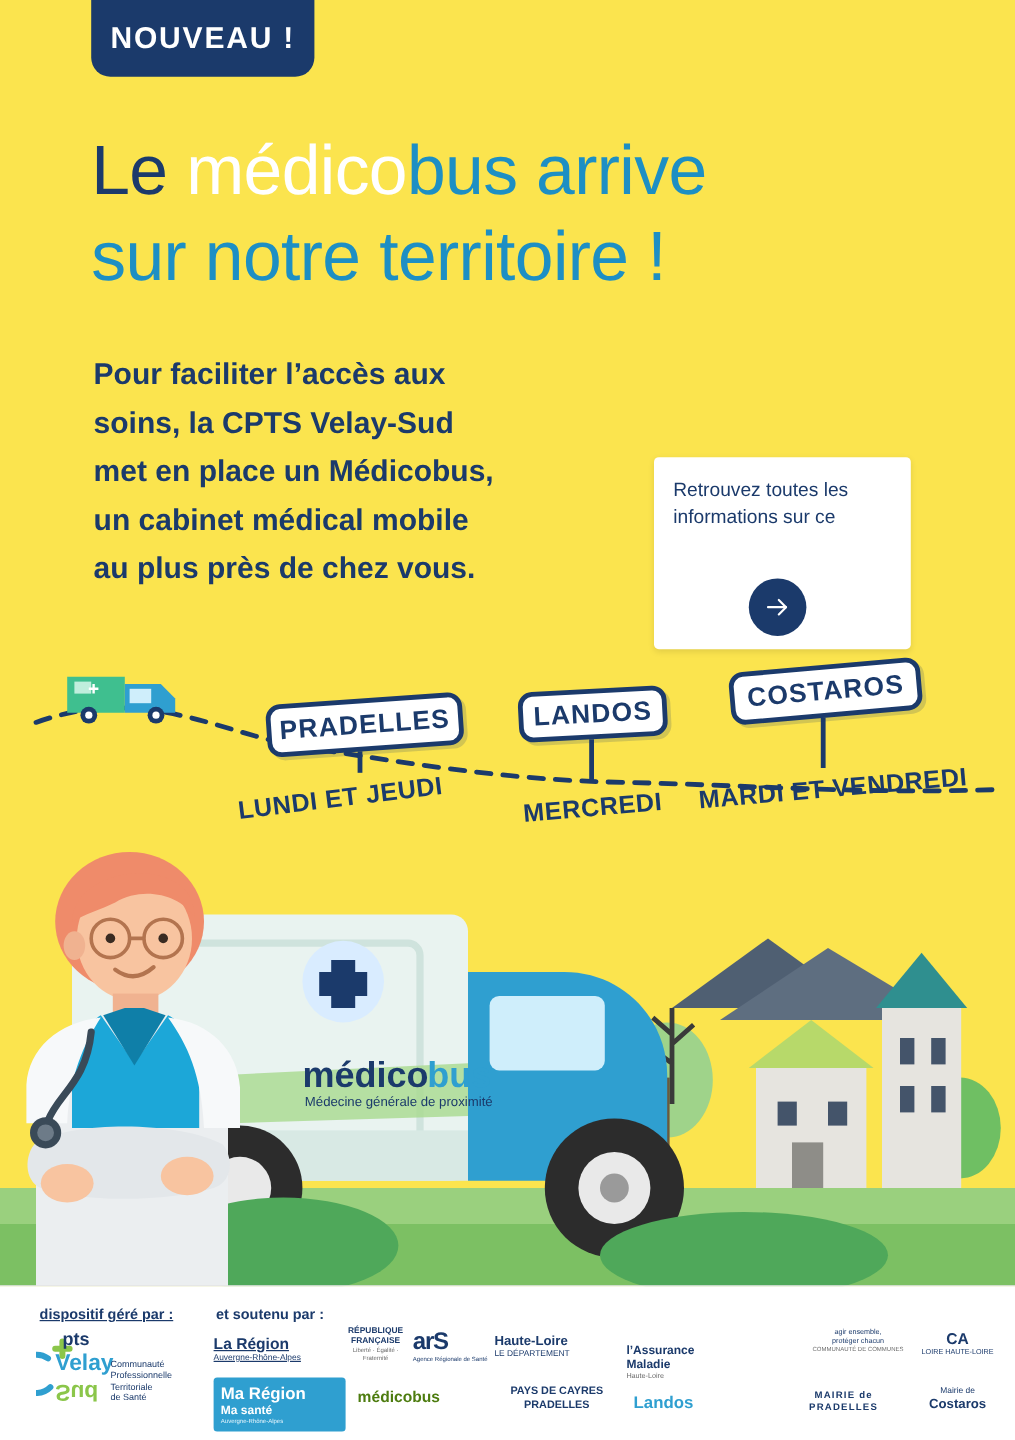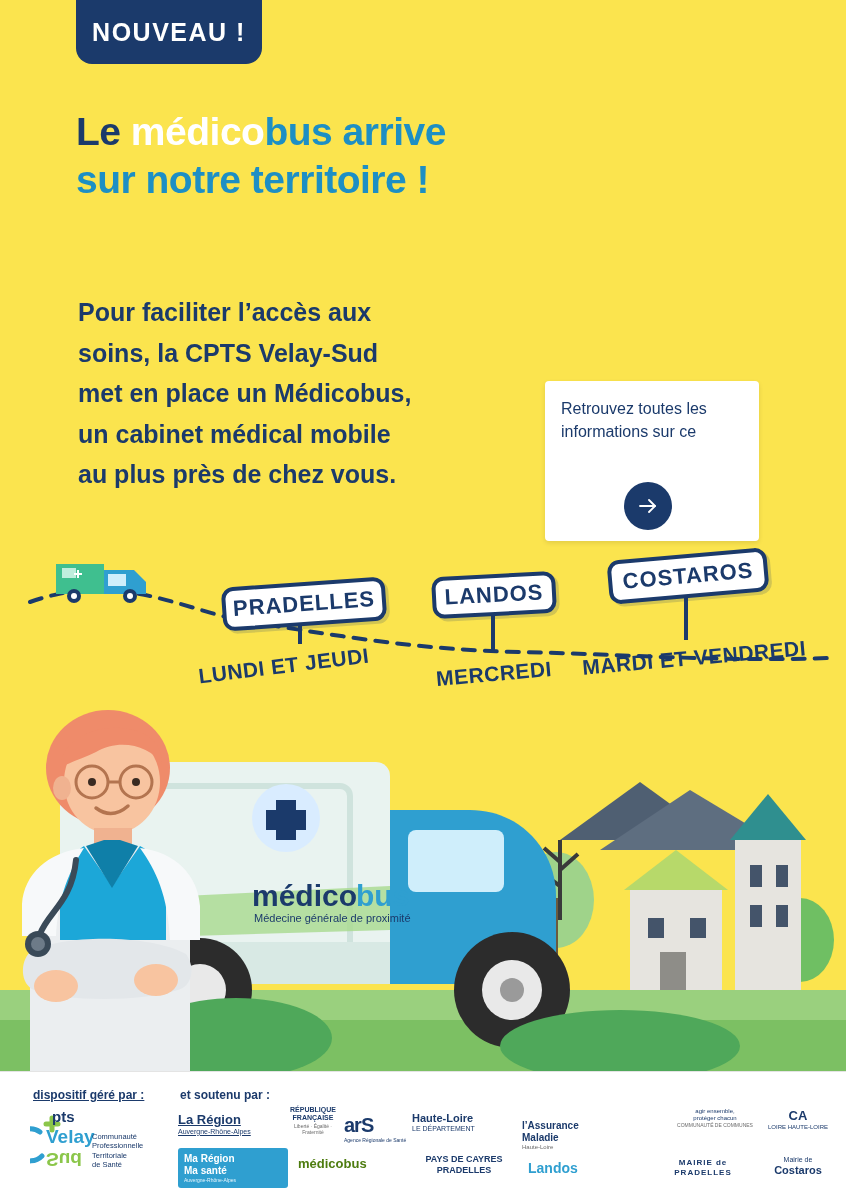--- a/index.html
+++ b/index.html
@@ -37,22 +37,22 @@
     letter-spacing: 1.5px;
     display: flex;
     align-items: center;
     justify-content: center;
   }
   
   .title {
     position: absolute;
     left: 76px; top: 108px;
     width: 720px;
-    font-size: 39px;
-    font-weight: bold;
+    font-size: 58px;
+    font-weight: normal;
     line-height: 1.22;
     color: #1b3a6b;
     letter-spacing: -0.5px;
   }
   .title .medi { color: #ffffff; }
   .title .bus { color: #1d8fc4; }
   .title .arrive { color: #1d8fc4; }
   .title .line2 { color: #1d8fc4; }
   
   .body-text {
@@ -357,21 +357,21 @@
       <div style="font-size:13px;font-weight:bold;color:#1b3a6b;">La Région</div>
       <div style="font-size:7px;color:#1b3a6b;">Auvergne-Rhône-Alpes</div>
     </div>
 
     <div class="glog" style="left:286px;top:34px;width:54px;">
       <div style="font-size:7px;font-weight:bold;color:#1b3a6b;">RÉPUBLIQUE</div>
       <div style="font-size:7px;font-weight:bold;color:#1b3a6b;">FRANÇAISE</div>
       <div style="font-size:5px;color:#6b6b6b;">Liberté · Égalité · Fraternité</div>
     </div>
 
-    <div class="glog" style="left:344px;top:41px;width:72px;text-align:left;">
+    <div class="glog" style="left:344px;top:34px;width:72px;text-align:left;">
       <div style="font-size:20px;font-weight:bold;color:#1b3a6b;letter-spacing:-1px;">arS</div>
       <div style="font-size:5px;color:#1b3a6b;">Agence Régionale de Santé</div>
     </div>
 
     <div class="glog" style="left:412px;top:40px;width:92px;text-align:left;">
       <div style="font-size:11px;font-weight:bold;color:#1b3a6b;">Haute-Loire</div>
       <div style="font-size:7px;color:#1b3a6b;">LE DÉPARTEMENT</div>
     </div>
 
     <div class="glog" style="left:522px;top:36px;width:104px;text-align:left;">
@@ -385,21 +385,21 @@
       <div style="font-size:6px;color:#1b3a6b;">protéger chacun</div>
       <div style="font-size:5px;color:#6b6b6b;">COMMUNAUTÉ DE COMMUNES</div>
     </div>
 
     <div class="glog" style="left:762px;top:36px;width:72px;">
       <div style="font-size:13px;font-weight:bold;color:#1b3a6b;">CA</div>
       <div style="font-size:6px;color:#1b3a6b;">LOIRE HAUTE-LOIRE</div>
     </div>
 
     <div class="glog" style="left:178px;top:76px;width:110px;text-align:left;background:#2f9fd0;color:#ffffff;padding:5px 6px;border-radius:3px;">
-      <div style="font-size:10px;font-weight:bold;color:#ffffff;">Ma Région</div>
+      <div style="font-size:14px;font-weight:bold;color:#ffffff;">Ma Région</div>
       <div style="font-size:10px;font-weight:bold;color:#ffffff;">Ma santé</div>
       <div style="font-size:5px;color:#e8f6fd;">Auvergne-Rhône-Alpes</div>
     </div>
 
     <div class="glog" style="left:298px;top:84px;width:112px;text-align:left;">
       <div style="font-size:13px;font-weight:bold;color:#4d7c0f;">médicobus</div>
     </div>
 
     <div class="glog" style="left:420px;top:82px;width:88px;">
       <div style="font-size:9px;font-weight:bold;color:#1b3a6b;">PAYS DE CAYRES</div>

